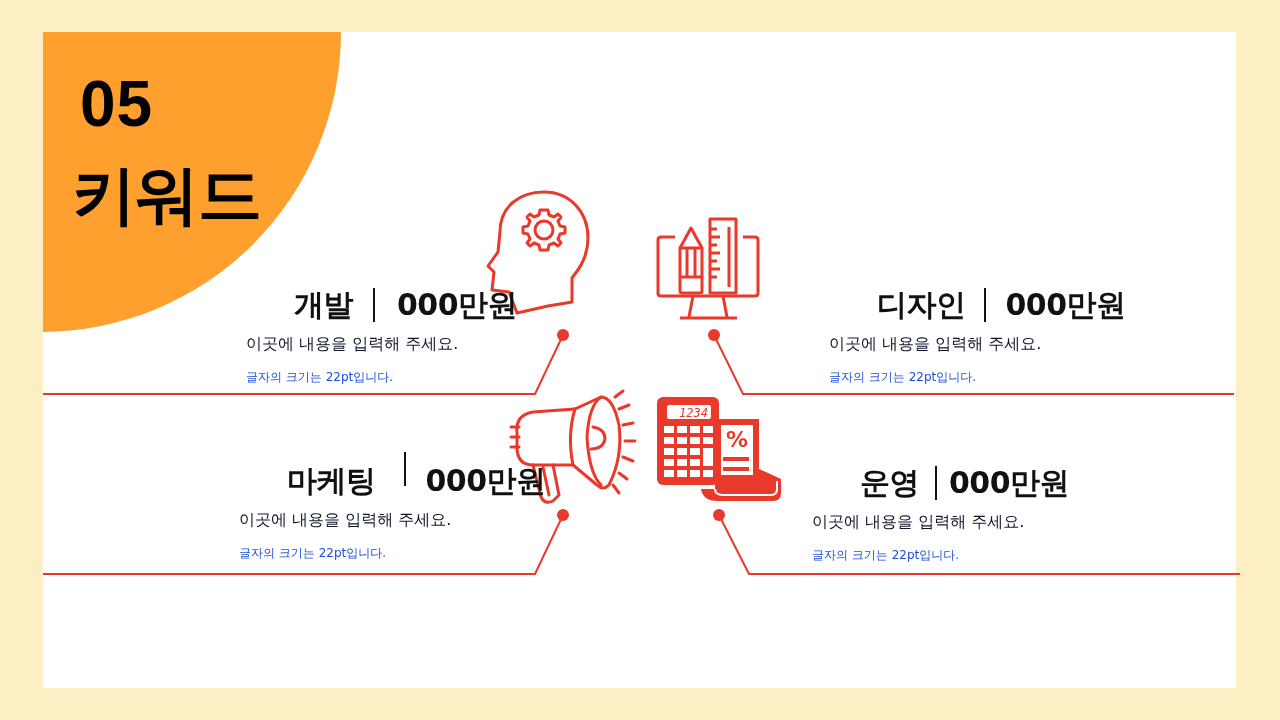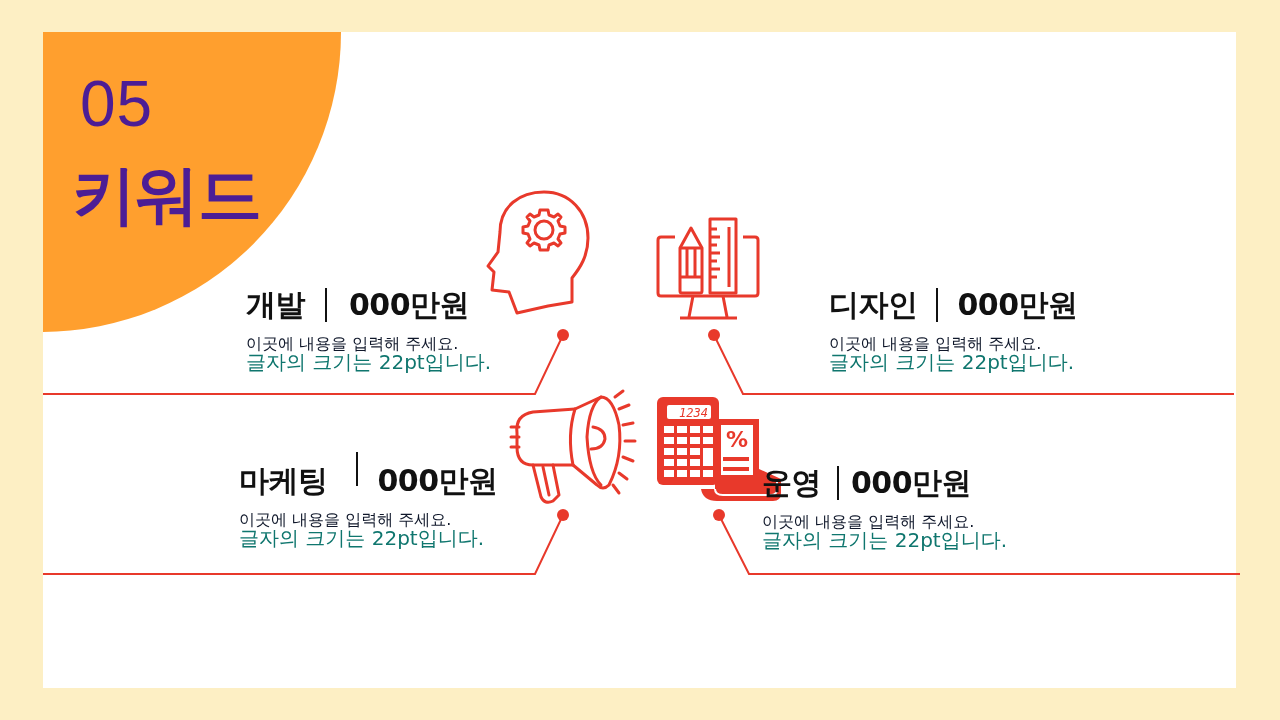--- a/index.html
+++ b/index.html
@@ -11,37 +11,37 @@
     }
     .card {
       position: absolute; left: 43px; top: 32px; width: 1193px; height: 656px;
       background: #ffffff; overflow: hidden;
     }
     .quarter {
       position: absolute; left: -302px; top: -300px; width: 600px; height: 600px;
       border-radius: 50%; background: #ff9f2e;
     }
     .num {
-      position: absolute; left: 80px; top: 72px; font-size: 64px; font-weight: normal;
-      color: #4c1d95; line-height: 1; letter-spacing: 1px;
+      position: absolute; left: 80px; top: 72px; font-size: 64px; font-weight: bold;
+      color: #000000; line-height: 1; letter-spacing: 1px;
       font-family: "Liberation Sans", sans-serif;
     }
     .title {
       position: absolute; left: 72px; top: 163px; font-size: 64px; font-weight: bold;
-      color: #4c1d95; line-height: 1; letter-spacing: -1px;
+      color: #000000; line-height: 1; letter-spacing: -1px;
     }
     svg.lines { position: absolute; left: 0; top: 0; }
     .item { position: absolute; color: #111; }
     .item .head {
       font-size: 30px; font-weight: bold; line-height: 1; white-space: nowrap;
-      display: flex; align-items: center; letter-spacing: -0.5px;
+      display: flex; align-items: center; letter-spacing: -0.5px; margin-left: 48px;
     }
     .item .sep { display: inline-block; width: 2px; background: #111; height: 34px; }
     .item .desc { font-size: 16px; color: #0f172a; line-height: 1; margin-top: 14px; white-space: nowrap; }
-    .item .desc2 { font-size: 20px; color: #0f766e; line-height: 1; white-space: nowrap; }
+    .item .desc2 { font-size: 12px; color: #1d4ed8; line-height: 1; margin-top: 19px; white-space: nowrap; }
     .icon { position: absolute; }
   </style>
 </head>
 <body>
 
 <div class="card">
   <div class="quarter"></div>
 </div>
 
 <div class="num">05</div>
@@ -150,21 +150,21 @@
 <div class="item" style="left:239px;top:464px">
   <div class="head">
     <span>마케팅</span>
     <span class="sep" style="margin:0 20px 0 28px; position:relative; top:-12px"></span>
     <span>000만원</span>
   </div>
   <div class="desc">이곳에 내용을 입력해 주세요.</div>
   <div class="desc2">글자의 크기는 22pt입니다.</div>
 </div>
 
-<div class="item" style="left:762px;top:466px">
+<div class="item" style="left:812px;top:466px">
   <div class="head">
     <span>운영</span>
     <span class="sep" style="margin:0 12px 0 16px"></span>
     <span>000만원</span>
   </div>
   <div class="desc">이곳에 내용을 입력해 주세요.</div>
   <div class="desc2">글자의 크기는 22pt입니다.</div>
 </div>
 
 </body></html>

